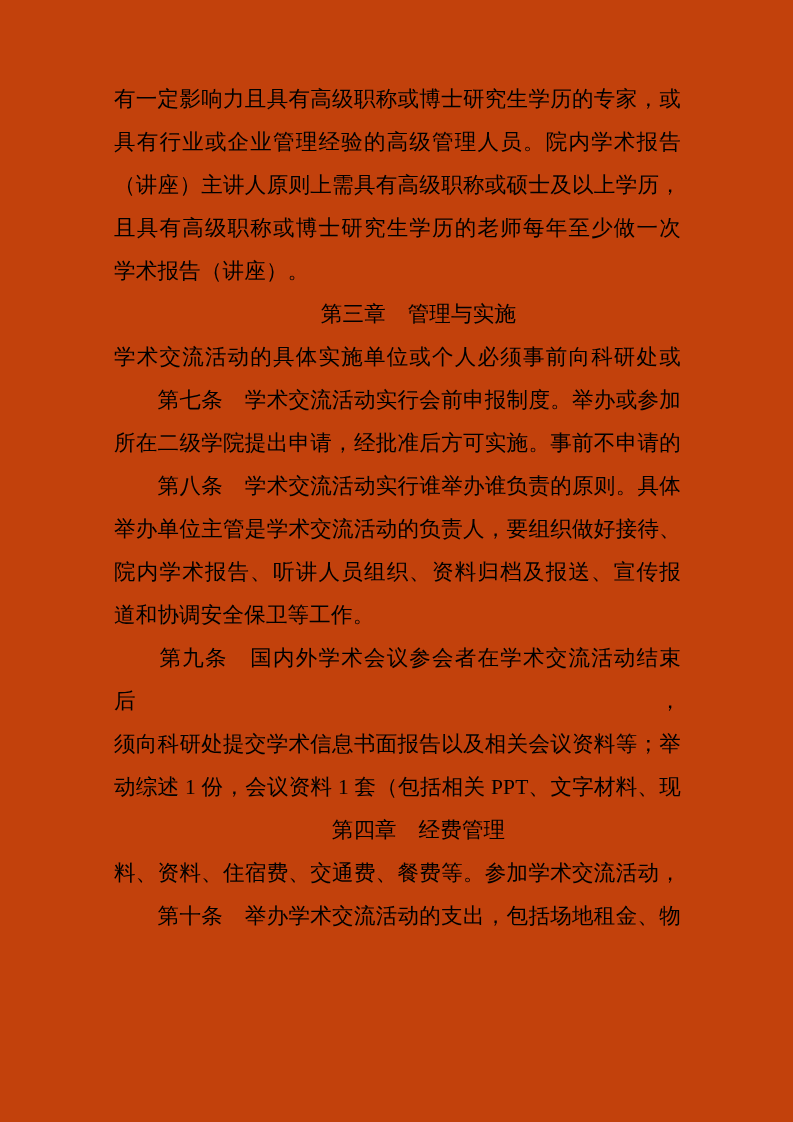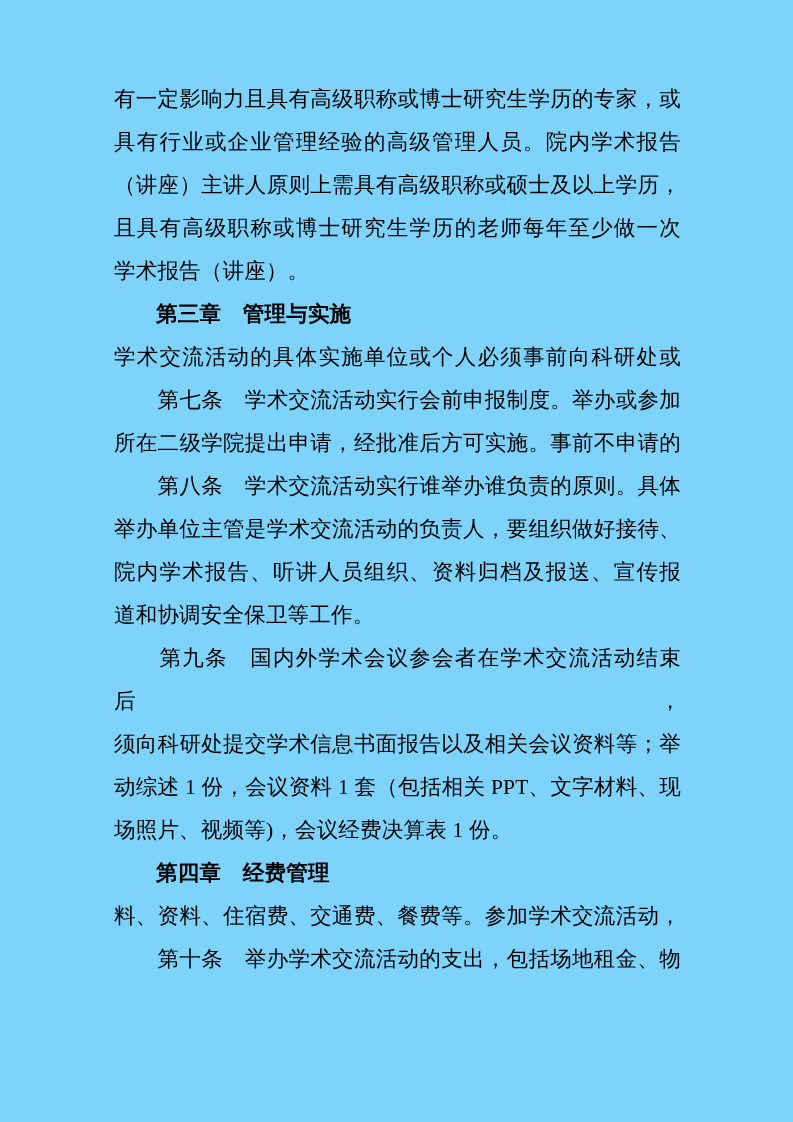--- a/index.html
+++ b/index.html
@@ -4,21 +4,21 @@
 <style>
   html, body {
     margin: 0;
     padding: 0;
     background: #ffffff;
   }
   .page {
     position: relative;
     width: 793px;
     height: 1122px;
-    background: #7dd3fc;
+    background: #c2410c;
     overflow: hidden;
     font-family: "Liberation Serif", "DejaVu Serif", serif;
     color: #000000;
   }
   .doc-content {
     position: absolute;
     left: 114px;
     top: 78px;
     width: 567px;
     font-size: 21.5px;
@@ -27,21 +27,22 @@
   .body-line {
     text-align: justify;
     text-align-last: justify;
     white-space: pre-wrap;
     letter-spacing: 0.2px;
   }
   .body-line.last-line {
     text-align-last: left;
   }
   .chapter-heading {
-    font-weight: 700;
+    font-weight: 400;
+    text-align: center;
     text-indent: 42px; 
     white-space: pre-wrap;
     letter-spacing: 0.2px;
   }
 </style>
 </head>
 <body>
 
 <div class="page">
   <div class="doc-content" id="doc-content">
@@ -54,18 +55,17 @@
       <div class="body-line">学术交流活动的具体实施单位或个人必须事前向科研处或</div>
       <div class="body-line">　　第七条　学术交流活动实行会前申报制度。举办或参加</div>
       <div class="body-line">所在二级学院提出申请，经批准后方可实施。事前不申请的</div>
       <div class="body-line">　　第八条　学术交流活动实行谁举办谁负责的原则。具体</div>
       <div class="body-line">举办单位主管是学术交流活动的负责人，要组织做好接待、</div>
       <div class="body-line">院内学术报告、听讲人员组织、资料归档及报送、宣传报</div>
       <div class="body-line last-line">道和协调安全保卫等工作。</div>
       <div class="body-line">　　第九条　国内外学术会议参会者在学术交流活动结束后，</div>
       <div class="body-line">须向科研处提交学术信息书面报告以及相关会议资料等；举</div>
       <div class="body-line">动综述 1 份，会议资料 1 套（包括相关 PPT、文字材料、现</div>
-      <div class="body-line last-line">场照片、视频等)，会议经费决算表 1 份。</div>
       <div class="chapter-heading">第四章　经费管理</div>
       <div class="body-line">料、资料、住宿费、交通费、餐费等。参加学术交流活动，</div>
       <div class="body-line">　　第十条　举办学术交流活动的支出，包括场地租金、物</div>
     </div>
 </div>
 
 </body></html>

